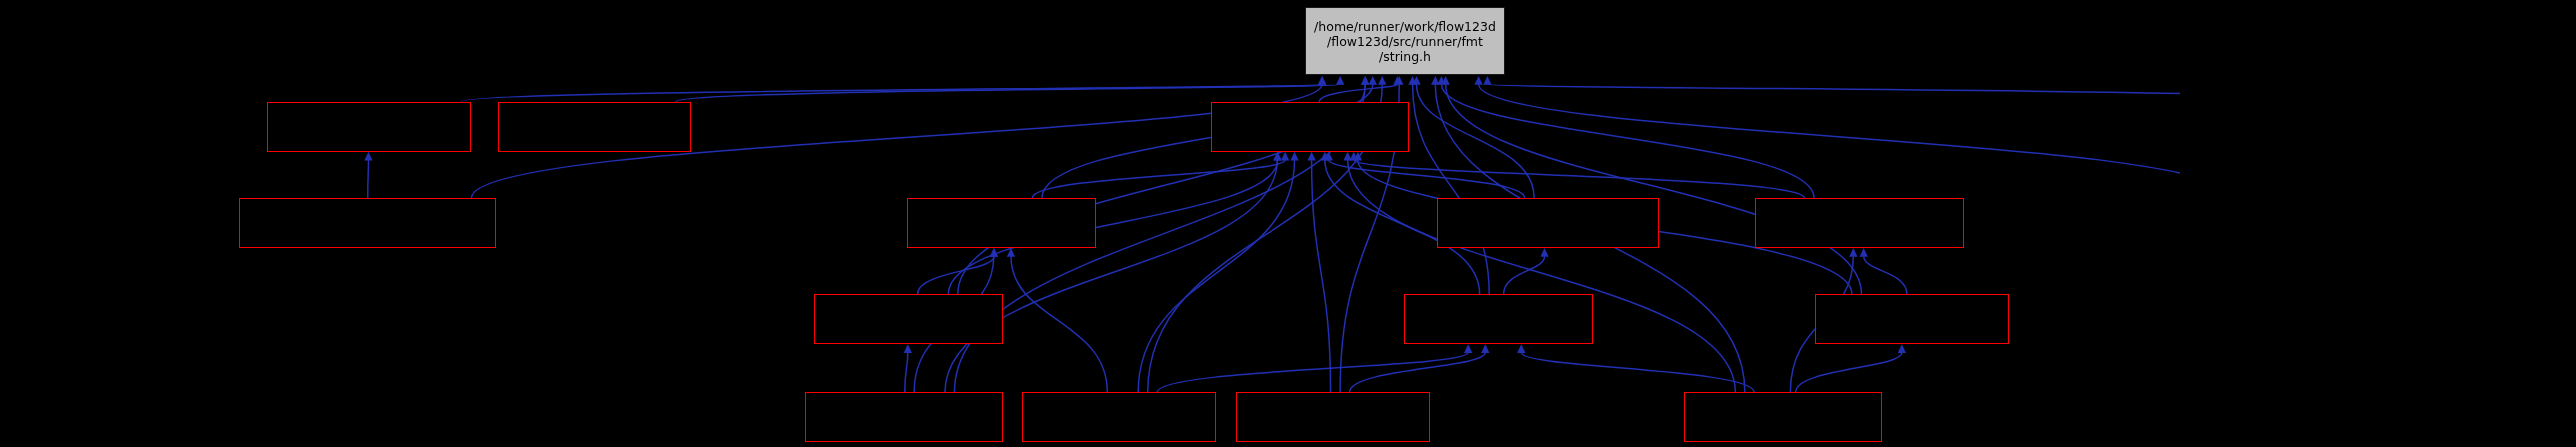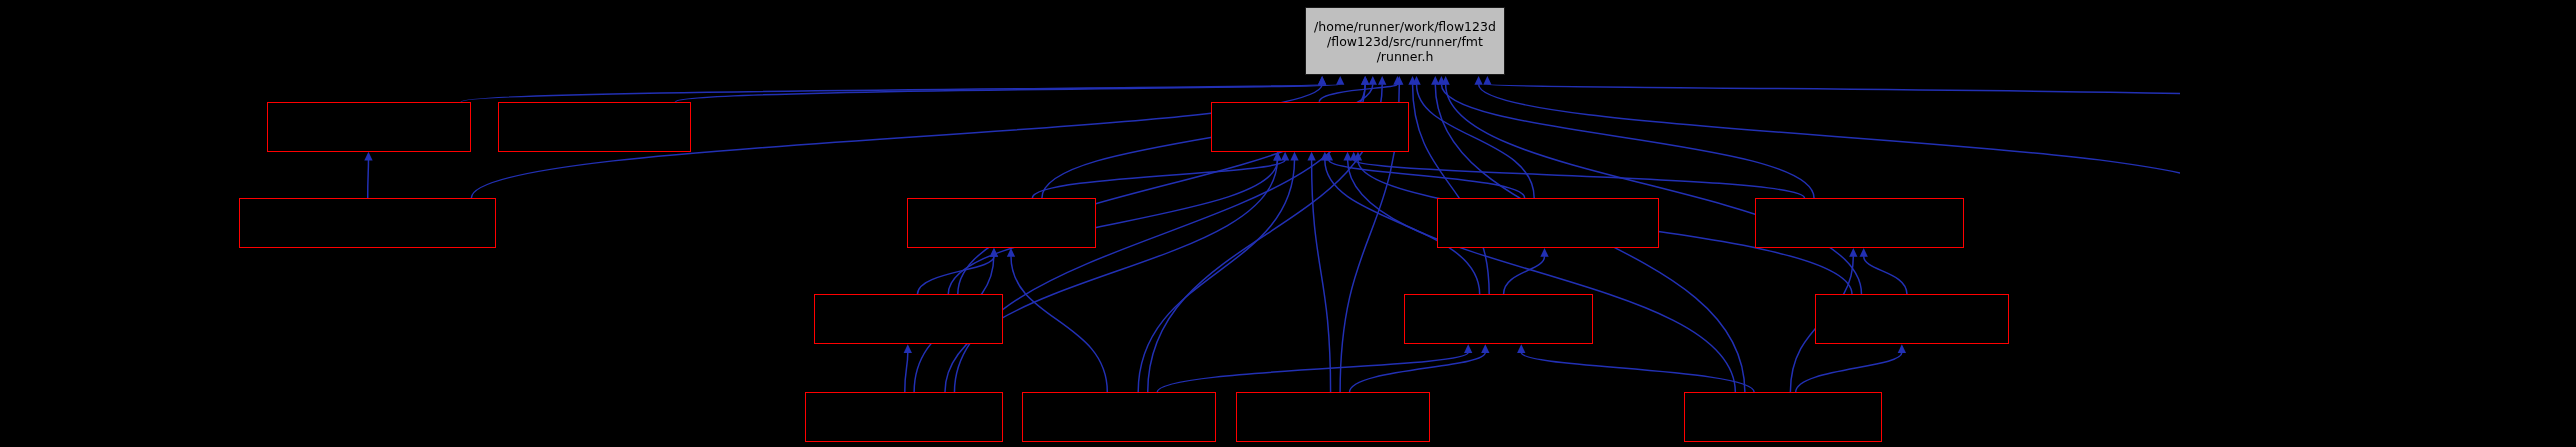--- a/index.html
+++ b/index.html
@@ -238,16 +238,16 @@
     </div>
     <div class="gnode" style="left: 1236px; top: 392px; width: 194px; height: 50px; border-color: rgb(255, 0, 0); background: rgb(0, 0, 0);">
       <span class="lbl"></span>
     </div>
     <div class="gnode" style="left: 1684px; top: 392px; width: 198px; height: 50px; border-color: rgb(255, 0, 0); background: rgb(0, 0, 0);">
       <span class="lbl"></span>
     </div>
     <div class="gnode root" style="left: 1305px; top: 7.4px; width: 200px; height: 68px; background: rgb(191, 191, 191); border-color: rgb(26, 26, 26); color: rgb(0, 0, 0);">
       <div>/home/runner/work/flow123d</div>
       <div>/flow123d/src/runner/fmt</div>
-      <div>/runner.h</div>
+      <div>/string.h</div>
     </div>
   </div>
 
 
 </body></html>

